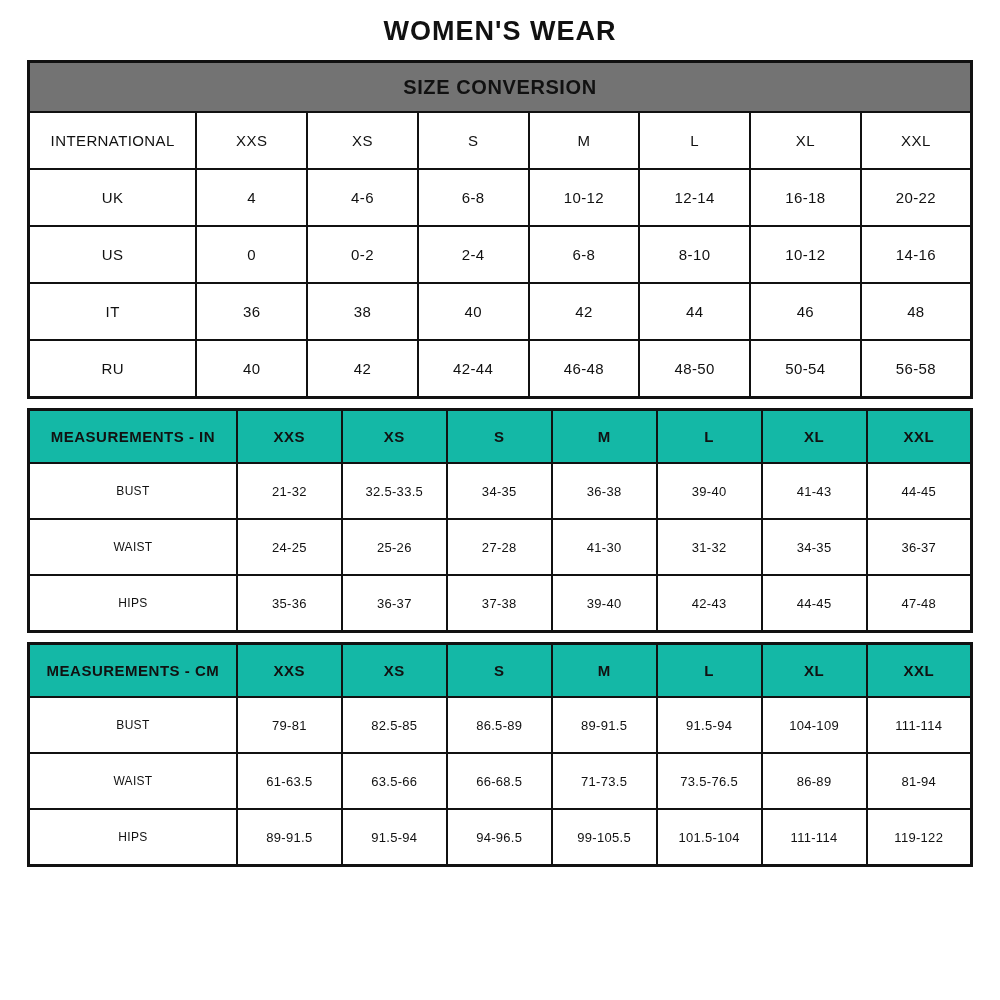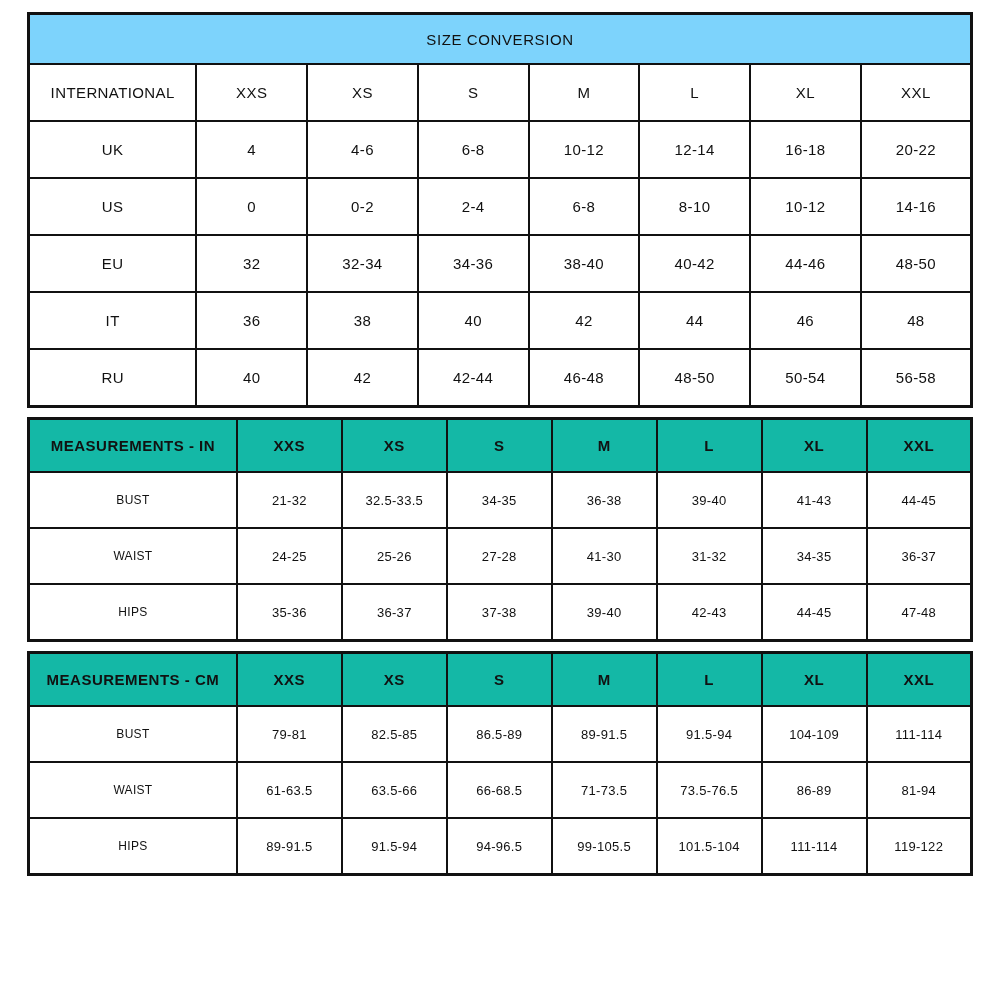--- a/index.html
+++ b/index.html
@@ -42,23 +42,23 @@
   
   .conv col.label-col { width: 17.8%; }
   .conv td {
     height: 55px;
     font-size: 15px;
     font-weight: normal;
     letter-spacing: 0.4px;
   }
   .conv th.span-head {
     height: 48px;
-    background: #7dd3fc;
-    font-weight: normal;
-    font-size: 15px;
+    background: #737373;
+    font-weight: bold;
+    font-size: 20px;
     letter-spacing: 0.6px;
   }
   
   .meas col.label-col { width: 22.1%; }
   .meas th {
     height: 51px;
     background: #14b8a6;
     font-weight: bold;
     font-size: 15px;
     letter-spacing: 0.5px;
@@ -71,20 +71,21 @@
   .meas td.rowlabel {
     font-size: 12px;
     margin-top: 17px;
   }
 </style>
 </head>
 <body>
 
 <div class="sheet">
 
+  <div class="page-title">WOMEN'S WEAR</div>
 
   <table class="tbl conv">
       <colgroup>
         <col class="label-col">
         <col>
         <col>
         <col>
         <col>
         <col>
         <col>
@@ -120,30 +121,20 @@
           <td class="rowlabel">US</td>
           <td>0</td>
           <td>0-2</td>
           <td>2-4</td>
           <td>6-8</td>
           <td>8-10</td>
           <td>10-12</td>
           <td>14-16</td>
         </tr>
         <tr>
-          <td class="rowlabel">EU</td>
-          <td>32</td>
-          <td>32-34</td>
-          <td>34-36</td>
-          <td>38-40</td>
-          <td>40-42</td>
-          <td>44-46</td>
-          <td>48-50</td>
-        </tr>
-        <tr>
           <td class="rowlabel">IT</td>
           <td>36</td>
           <td>38</td>
           <td>40</td>
           <td>42</td>
           <td>44</td>
           <td>46</td>
           <td>48</td>
         </tr>
         <tr>

